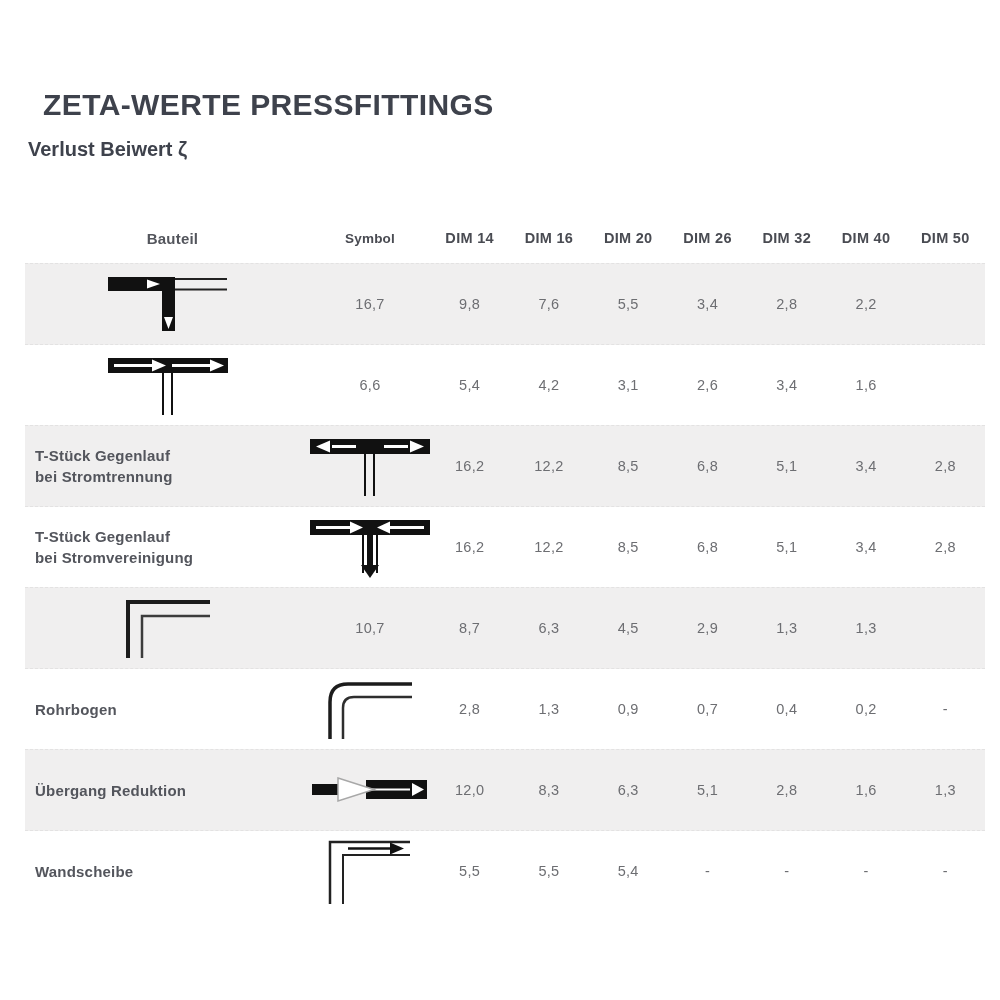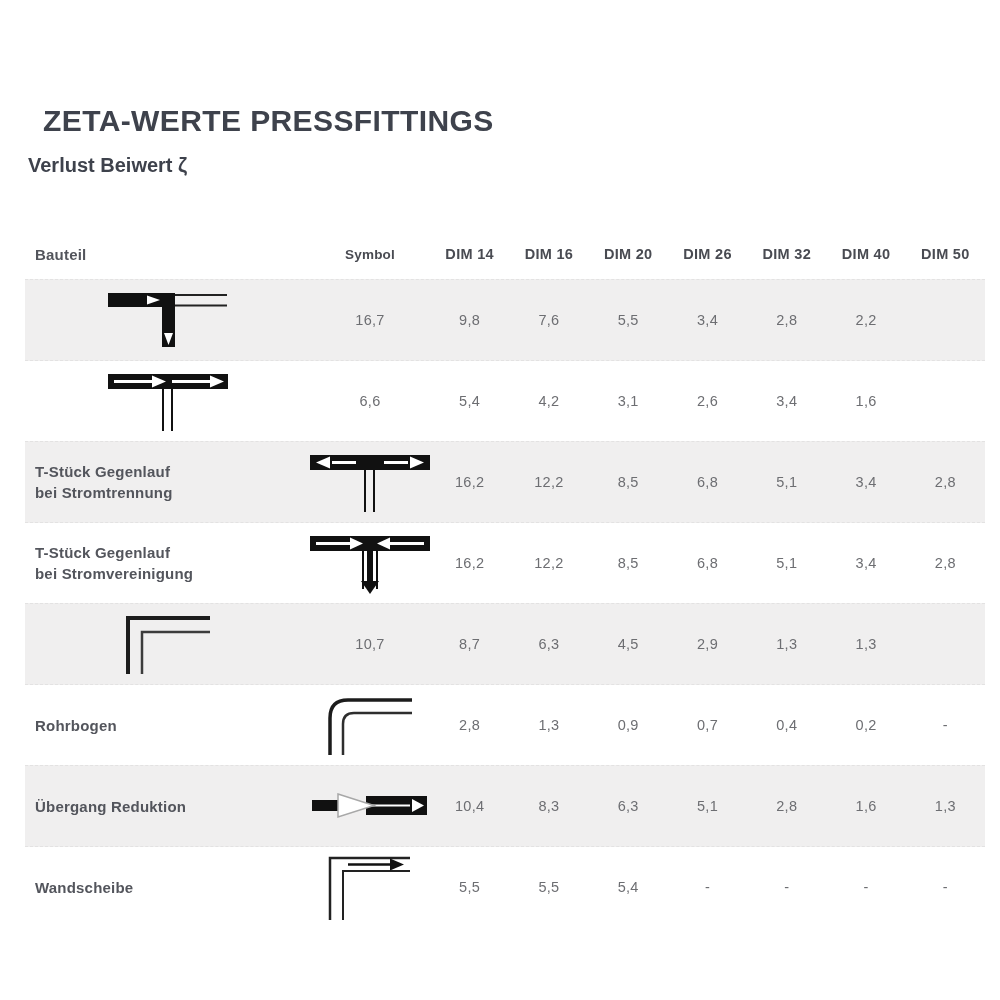--- a/index.html
+++ b/index.html
@@ -3,21 +3,21 @@
 <meta charset="utf-8">
 <style>
   html, body { margin: 0; padding: 0; }
   body {
     width: 1000px; height: 1000px;
     background: #ffffff;
     font-family: "Liberation Sans", sans-serif;
     overflow: hidden;
     box-sizing: border-box;
   }
-  .page { padding: 88px 15px 0 25px; margin-top: 16px; }
+  .page { padding: 88px 15px 0 25px; }
   .title {
     margin: 0 0 0 18px;
     font-size: 30px;
     font-weight: 800;
     color: #3e424c;
     letter-spacing: 0.4px;
   }
   .subtitle {
     margin: 16px 0 0 3px;
     font-size: 20px;
@@ -71,21 +71,21 @@
 </head>
 <body>
 
 <div class="page">
   <h1 class="title">ZETA-WERTE PRESSFITTINGS</h1>
   <h2 class="subtitle">Verlust Beiwert ζ</h2>
 
   <div class="table">
 
     <div class="row head">
-      <div class="cell label hcell" style="white-space:normal;">Bauteil</div>
+      <div class="cell label hcell" style="white-space:normal;text-align:center;">Bauteil</div>
       <div class="cell hcell hsym">Symbol</div>
       <div class="cell val hcell">DIM 14</div>
       <div class="cell val hcell">DIM 16</div>
       <div class="cell val hcell">DIM 20</div>
       <div class="cell val hcell">DIM 26</div>
       <div class="cell val hcell">DIM 32</div>
       <div class="cell val hcell">DIM 40</div>
       <div class="cell val hcell">DIM 50</div>
     </div>
 
@@ -215,21 +215,21 @@
       <div class="cell label">Übergang Reduktion</div>
       <div class="cell symbol">
         <svg width="120" height="40" viewBox="0 0 120 40">
           <rect x="2" y="14" width="27" height="11" fill="#111"></rect>
           <rect x="56" y="10" width="61" height="19" fill="#111"></rect>
           <line x1="62" y1="19.5" x2="100" y2="19.5" stroke="#fff" stroke-width="2"></line>
           <polygon points="28,8 64,19.5 28,31" fill="#fff" stroke="#a8a8a8" stroke-width="1.5"></polygon>
           <polygon points="102,13 114,19.5 102,26" fill="#fff"></polygon>
         </svg>
       </div>
-      <div class="cell val">10,4</div>
+      <div class="cell val">12,0</div>
       <div class="cell val">8,3</div>
       <div class="cell val">6,3</div>
       <div class="cell val">5,1</div>
       <div class="cell val">2,8</div>
       <div class="cell val">1,6</div>
       <div class="cell val">1,3</div>
     </div>
 
     <div class="row">
       <div class="cell label">Wandscheibe</div>

